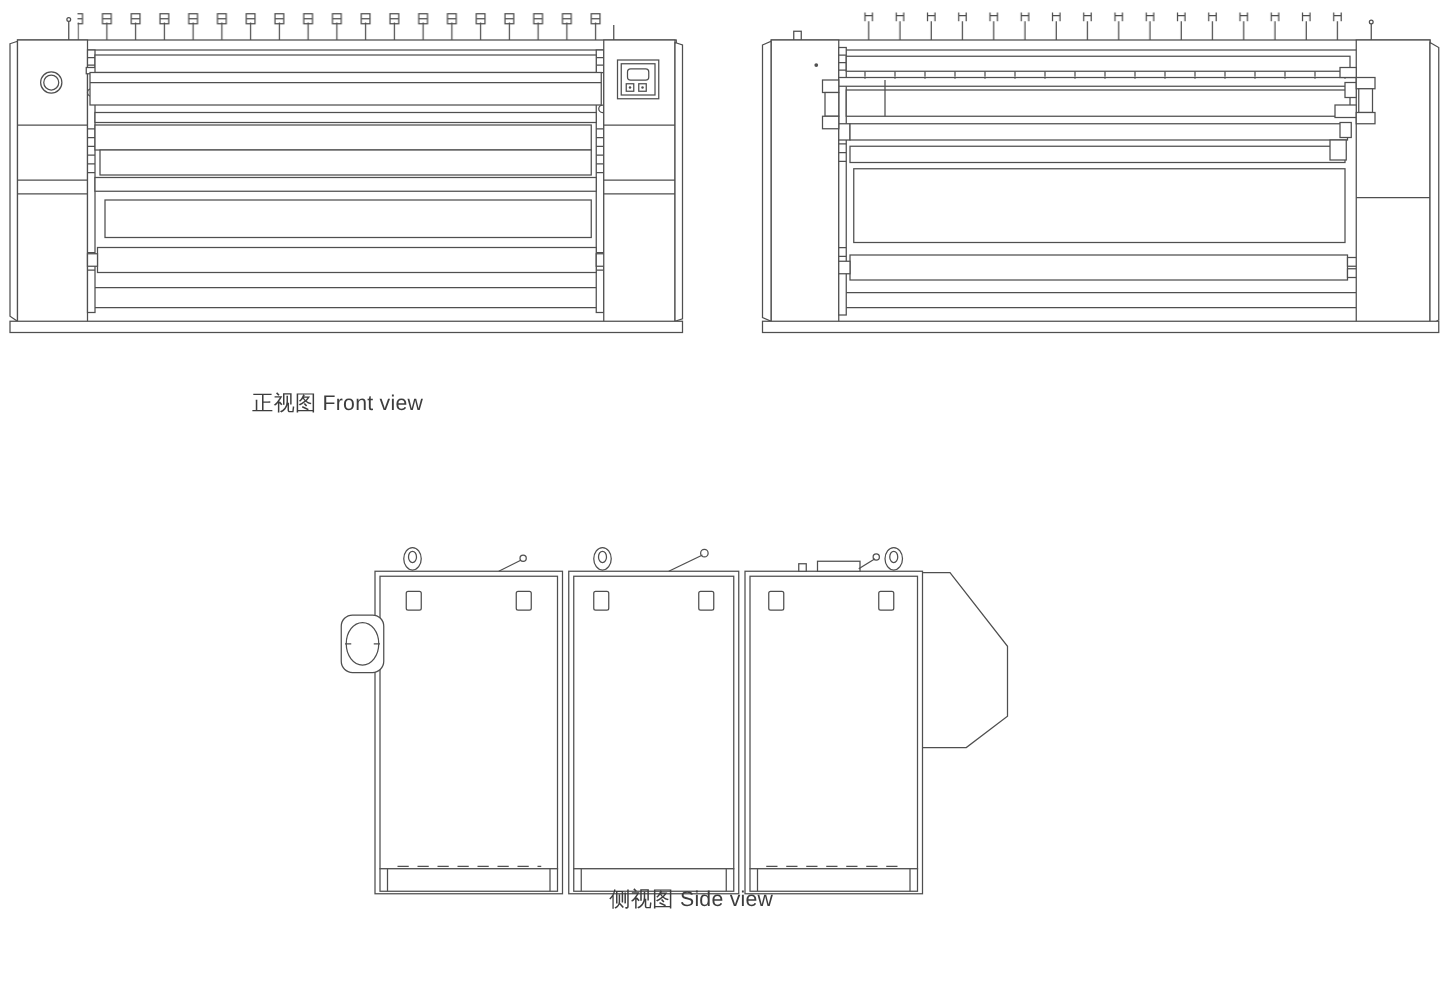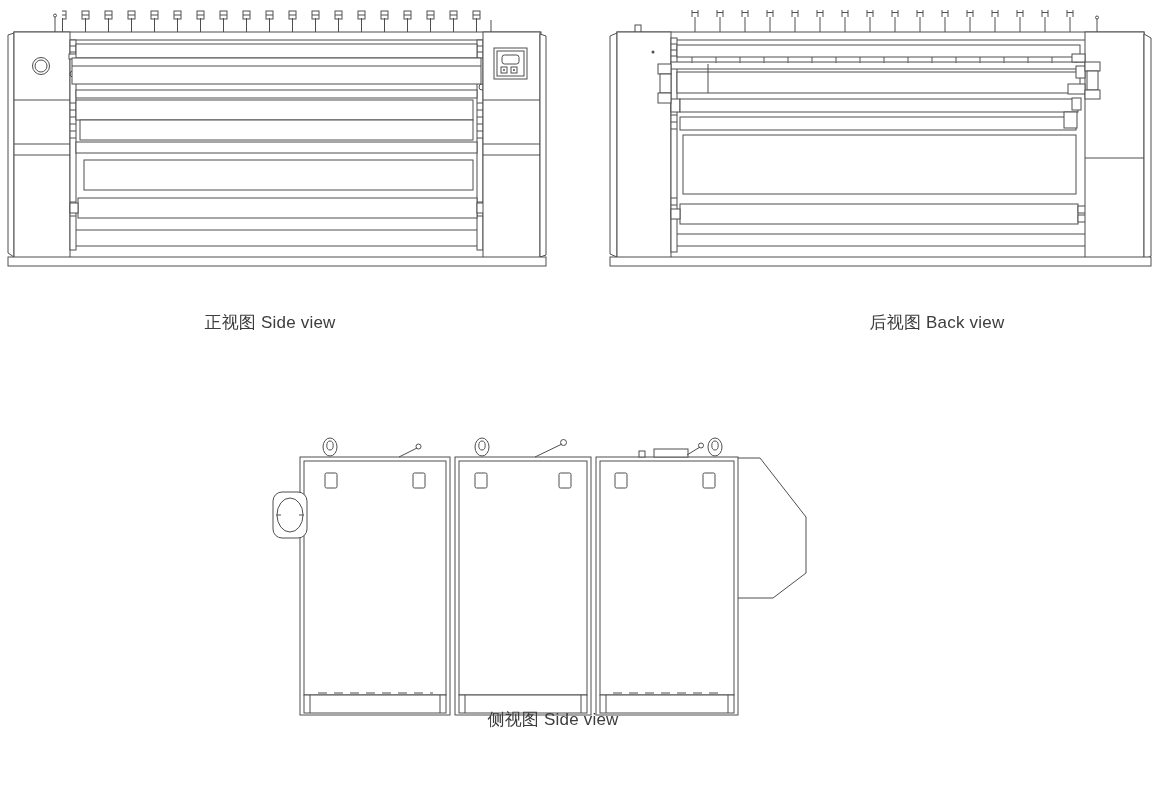--- a/index.html
+++ b/index.html
@@ -88,21 +88,21 @@
           <rect class="fw" x="506" y="59" width="6" height="6"></rect>
           <circle class="fd" cx="499" cy="62" r="1"></circle>
             <circle class="fd" cx="509" cy="62" r="1"></circle>
         </g>
         <polygon class="fw" points="535,26 541,28 541,247 535,249"></polygon>
       </g>
 
       <rect class="fw" x="3" y="249" width="538" height="9"></rect>
     </svg>
   </figure>
-  <figcaption class="caption" style="left:120px;top:311px;">正视图 Side view</figcaption>
+  <figcaption class="caption" style="left:120px;top:311px;">正视图 Front view</figcaption>
 
   <figure class="view" style="left:608px;top:8px;">
     <svg width="545" height="262" viewBox="0 0 545 262">
 
       <g>
         <rect x="70" y="0" width="410" height="24" fill="url(#clipB)" stroke="none"></rect>
         <path class="ln" d="M489,24 V11"></path>
           <circle class="ln" cx="489" cy="9.5" r="1.5"></circle>
       </g>
 
@@ -155,21 +155,20 @@
           <rect class="fw" x="477" y="54" width="15" height="9"></rect>
           <rect class="fw" x="479" y="63" width="11" height="19"></rect>
           <rect class="fw" x="477" y="82" width="15" height="9"></rect>
         </g>
         <polygon class="fw" points="536,26 543,30 543,248 536,252"></polygon>
       </g>
 
       <rect class="fw" x="2" y="249" width="541" height="9"></rect>
     </svg>
   </figure>
-  <figcaption class="caption" style="left:787px;top:311px;">后视图 Back view</figcaption>
 
   <figure class="view" style="left:263px;top:428px;">
     <svg width="560" height="295" viewBox="0 0 560 295">
 
       <polygon class="fw" points="471,30 497,30 543,89 543,145 510,170 471,170"></polygon>
 
       <g>
         <rect class="fw" x="37" y="29" width="150" height="258"></rect>
         <rect class="ln" x="41" y="33" width="142" height="234"></rect>
         <rect class="fw" x="41" y="267" width="142" height="18"></rect>

